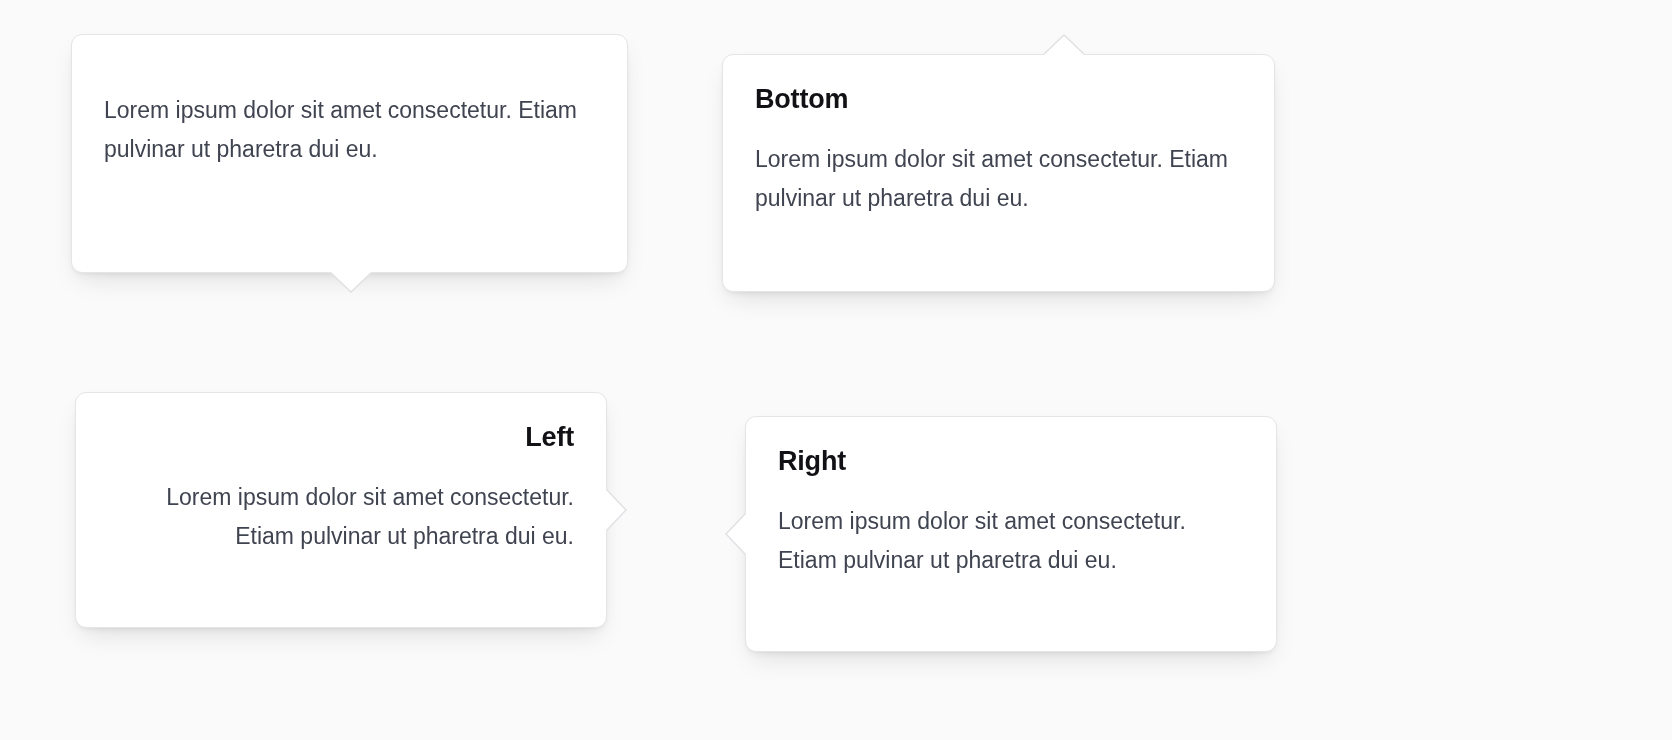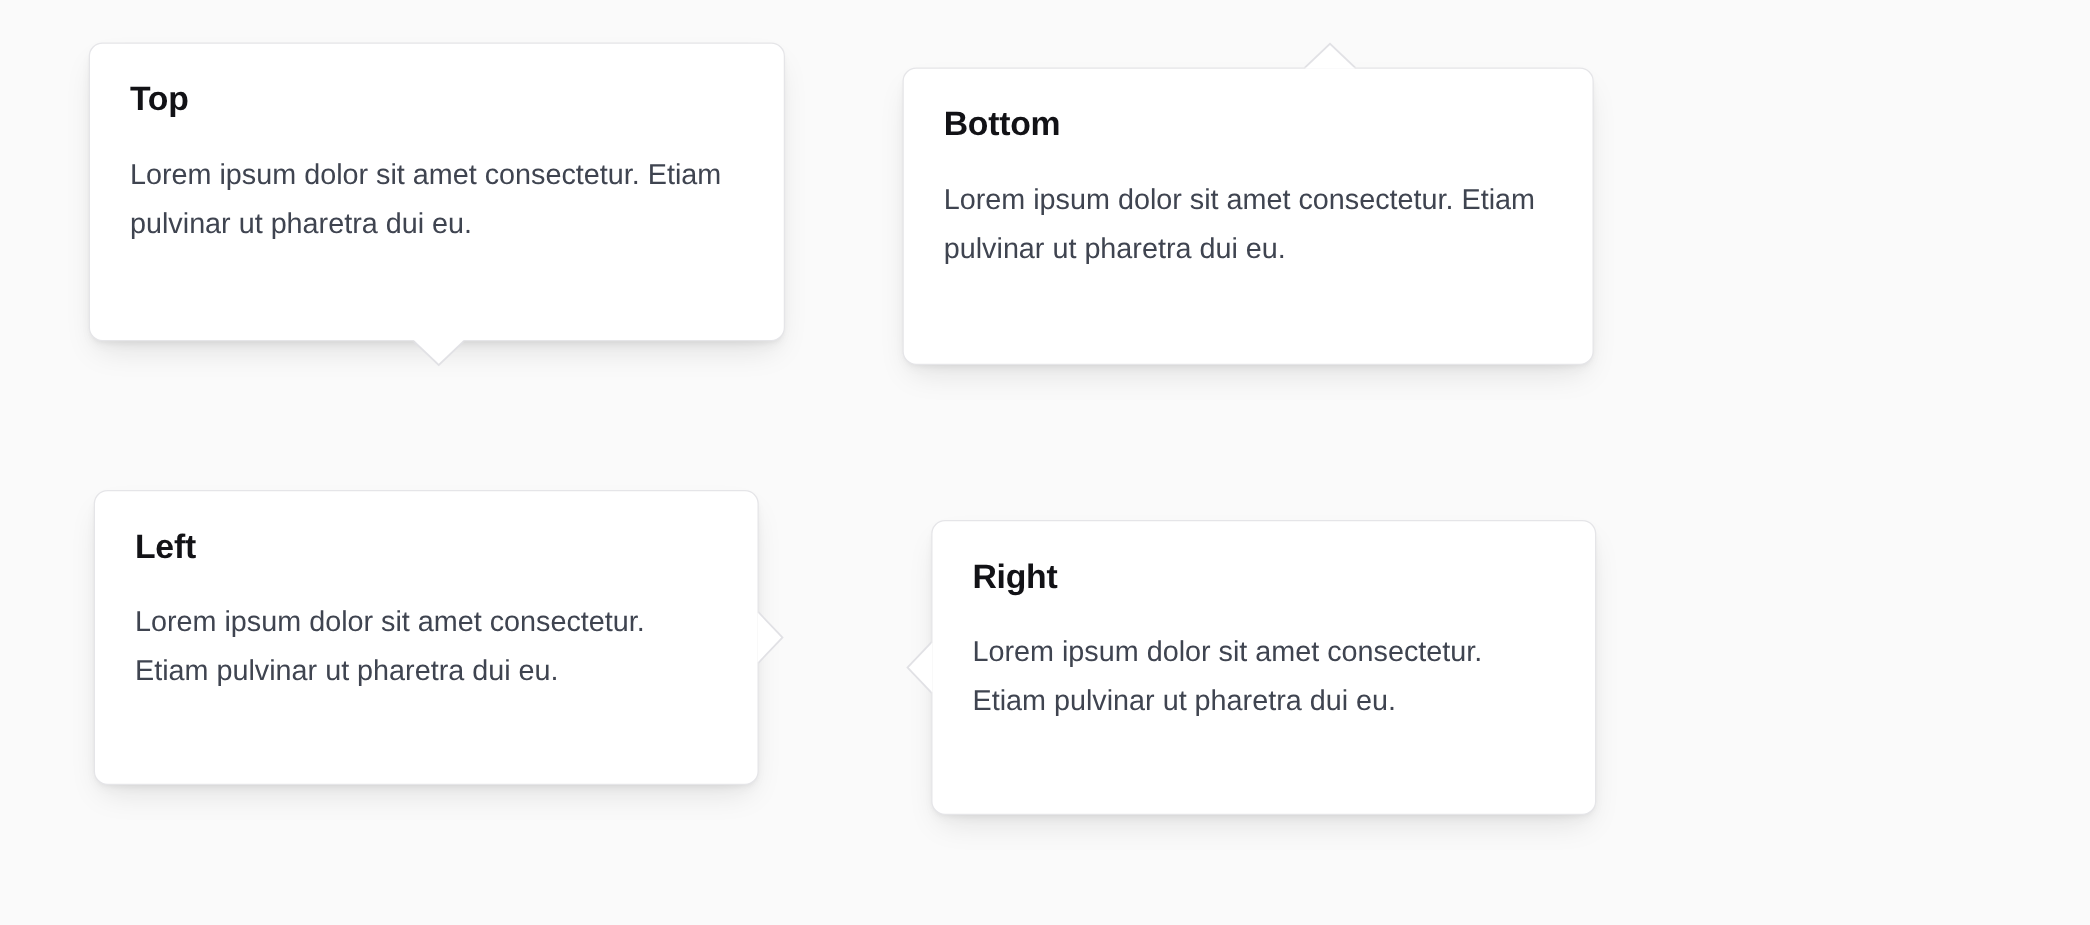--- a/index.html
+++ b/index.html
@@ -136,39 +136,39 @@
     width: 553px;
     height: 238px;
   }
   #pop-bottom .arrow-up { left: 320px; }
 
   #pop-left {
     left: 75px;
     top: 392px;
     width: 532px;
     height: 236px;
+    text-align: right;
   }
   #pop-left .arrow-right { top: 96px; }
 
   #pop-right {
     left: 745px;
     top: 392px;
     width: 532px;
     height: 236px;
     margin-top: 24px;
   }
   #pop-right .arrow-left { top: 96px; }
 </style>
 </head>
 <body>
 
 <div class="stage">
 
   <div class="popover" id="pop-top">
-    <h2 class="popover-title">Top</h2>
     <p class="popover-body">Lorem ipsum dolor sit amet consectetur. Etiam pulvinar ut pharetra dui eu.</p>
     <span class="arrow arrow-down">
       <span class="arrow-border"></span>
       <span class="arrow-fill"></span>
     </span>
   </div>
 
   <div class="popover" id="pop-bottom">
     <h2 class="popover-title">Bottom</h2>
     <p class="popover-body">Lorem ipsum dolor sit amet consectetur. Etiam pulvinar ut pharetra dui eu.</p>

